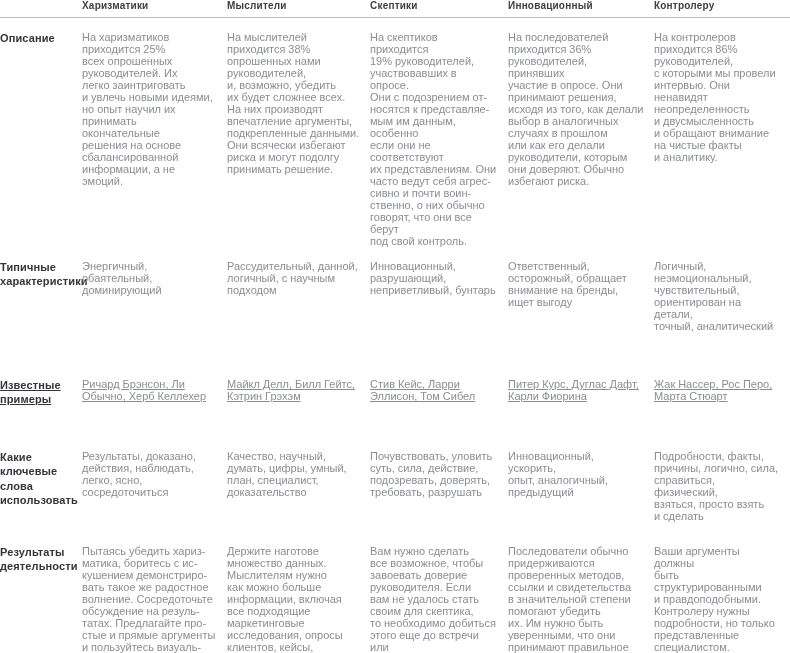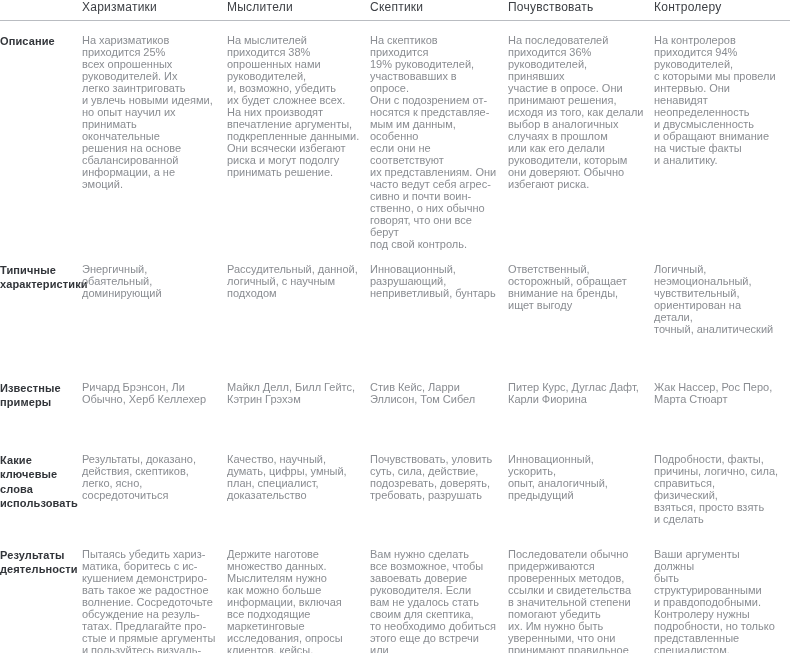--- a/index.html
+++ b/index.html
@@ -36,22 +36,22 @@
   col.c-label { width: 82px; }
   col.c-1     { width: 145px; }
   col.c-2     { width: 143px; }
   col.c-3     { width: 138px; }
   col.c-4     { width: 146px; }
   col.c-5     { width: 136px; }
 
   thead th {
     text-align: left;
     vertical-align: bottom;
-    font-size: 12px;
-    font-weight: normal;
+    font-size: 10px;
+    font-weight: bold;
     color: #3c3f44;
     letter-spacing: 0.02em;
     padding: 0 10px 6px 0;
     border-bottom: 1px solid #b9bcc1;
     height: 15px;
     box-sizing: border-box;
   }
   thead th.rowlabel-head {
     border-bottom: 1px solid #b9bcc1;
   }
@@ -76,21 +76,21 @@
   }
 
   tbody td.cell {
     white-space: pre-line;
     word-spacing: -0.1px;
   }
 
   
   tr.r-0 td { height: 205px; }
   tr.r-1 td { height: 118px; }
-  tr.r-2 td { height: 72px; }
+  tr.r-2 td { height: 72px; text-decoration: underline; }
   tr.r-3 td { height: 95px; }
   tr.r-4 td { height: 160px; }
 </style>
 </head>
 <body>
 
 <div class="sheet">
   <table class="matrix">
     <colgroup>
       <col class="c-label">
@@ -99,21 +99,21 @@
         <col class="c-3">
         <col class="c-4">
         <col class="c-5">
     </colgroup>
     <thead>
       <tr>
         <th class="rowlabel-head"></th>
         <th>Харизматики</th>
         <th>Мыслители</th>
         <th>Скептики</th>
-        <th>Почувствовать</th>
+        <th>Инновационный</th>
         <th>Контролеру</th>
       </tr>
     </thead>
     <tbody>
 
       <tr class="r-0">
         <td class="rowlabel">Описание</td>
         <td class="cell">На харизматиков
 приходится 25%
 всех опрошенных
@@ -156,21 +156,21 @@
 участие в опросе. Они
 принимают решения,
 исходя из того, как делали
 выбор в аналогичных
 случаях в прошлом
 или как его делали
 руководители, которым
 они доверяют. Обычно
 избегают риска.</td>
         <td class="cell">На контролеров
-приходится 94%
+приходится 86%
 руководителей,
 с которыми мы провели
 интервью. Они ненавидят
 неопределенность
 и двусмысленность
 и обращают внимание
 на чистые факты
 и аналитику.</td>
       </tr>
 
@@ -210,21 +210,21 @@
         <td class="cell">Жак Нассер, Рос Перо,
 Марта Стюарт</td>
       </tr>
 
       <tr class="r-3">
         <td class="rowlabel">Какие
 ключевые
 слова
 использовать</td>
         <td class="cell">Результаты, доказано,
-действия, скептиков,
+действия, наблюдать,
 легко, ясно,
 сосредоточиться</td>
         <td class="cell">Качество, научный,
 думать, цифры, умный,
 план, специалист,
 доказательство</td>
         <td class="cell">Почувствовать, уловить
 суть, сила, действие,
 подозревать, доверять,
 требовать, разрушать</td>

